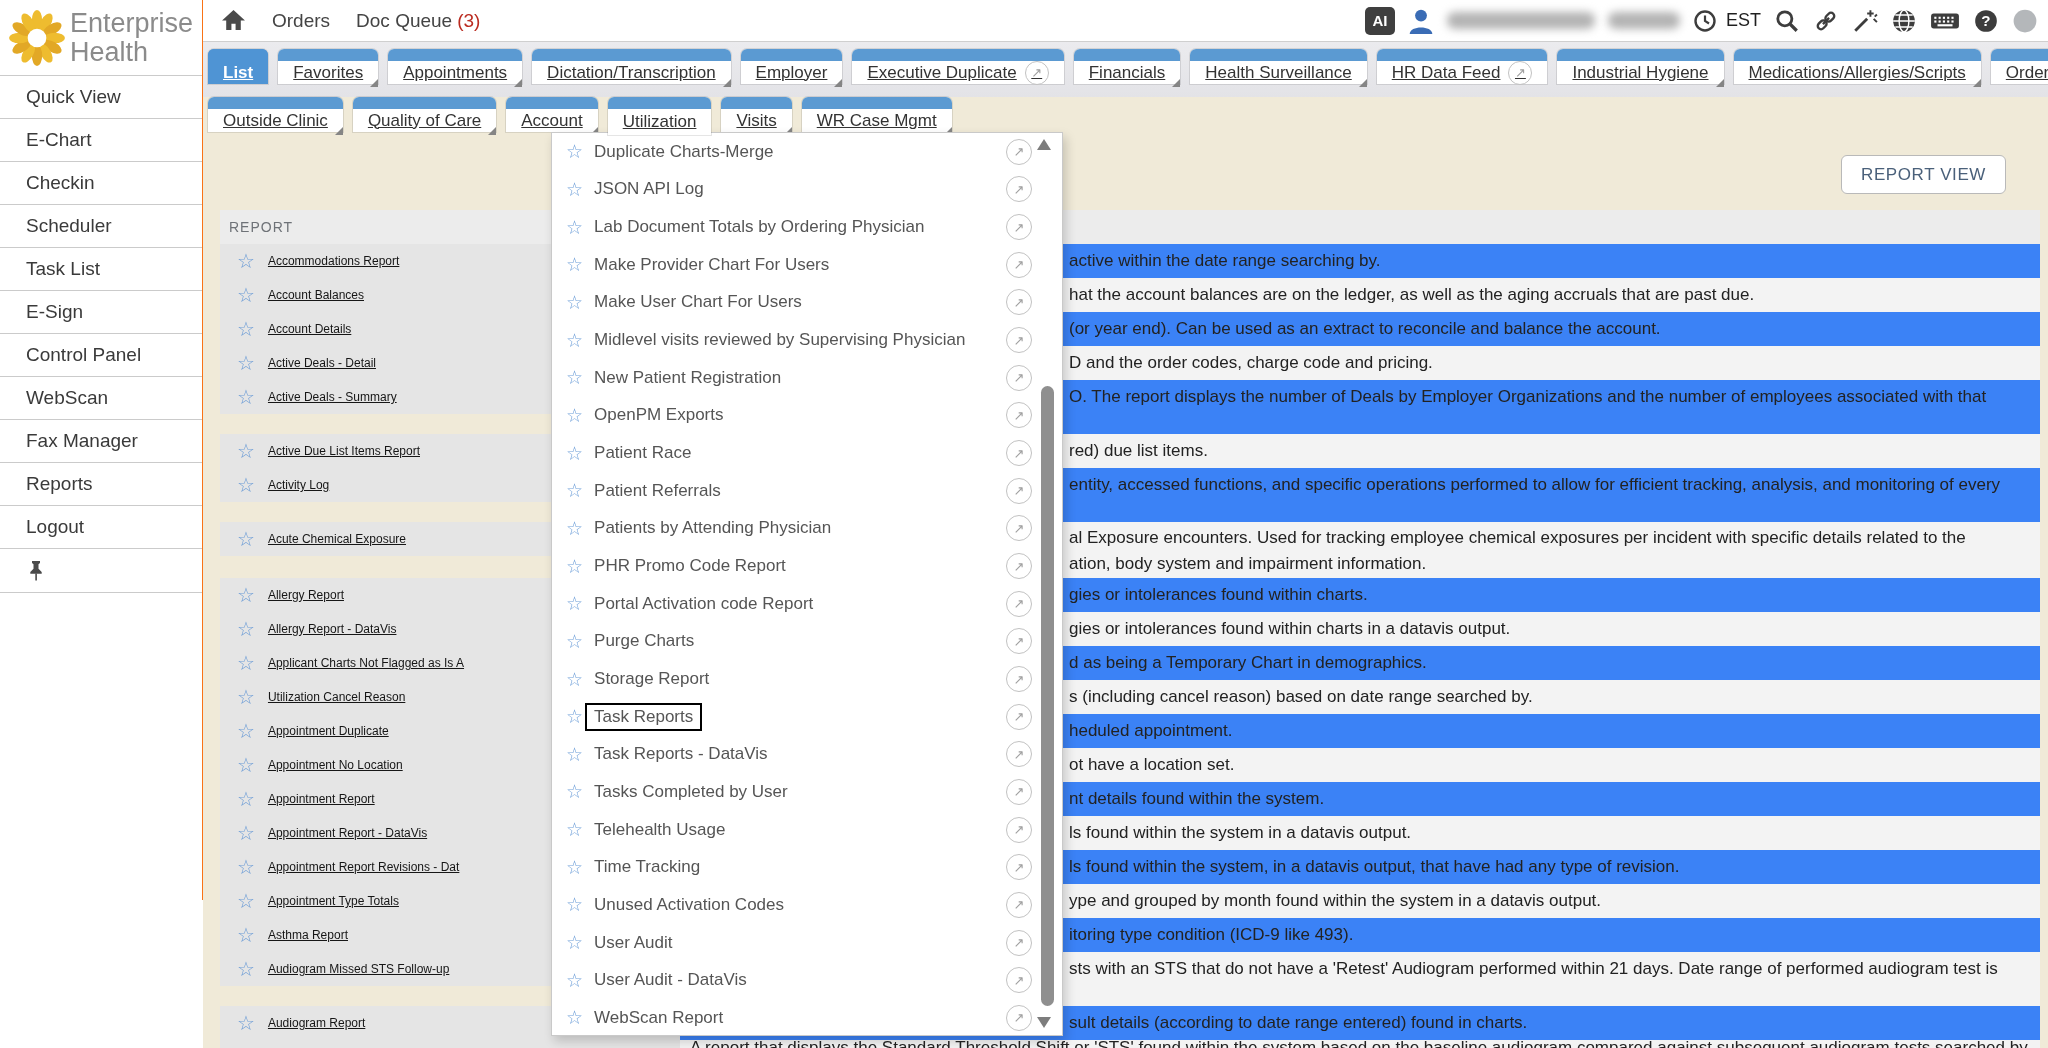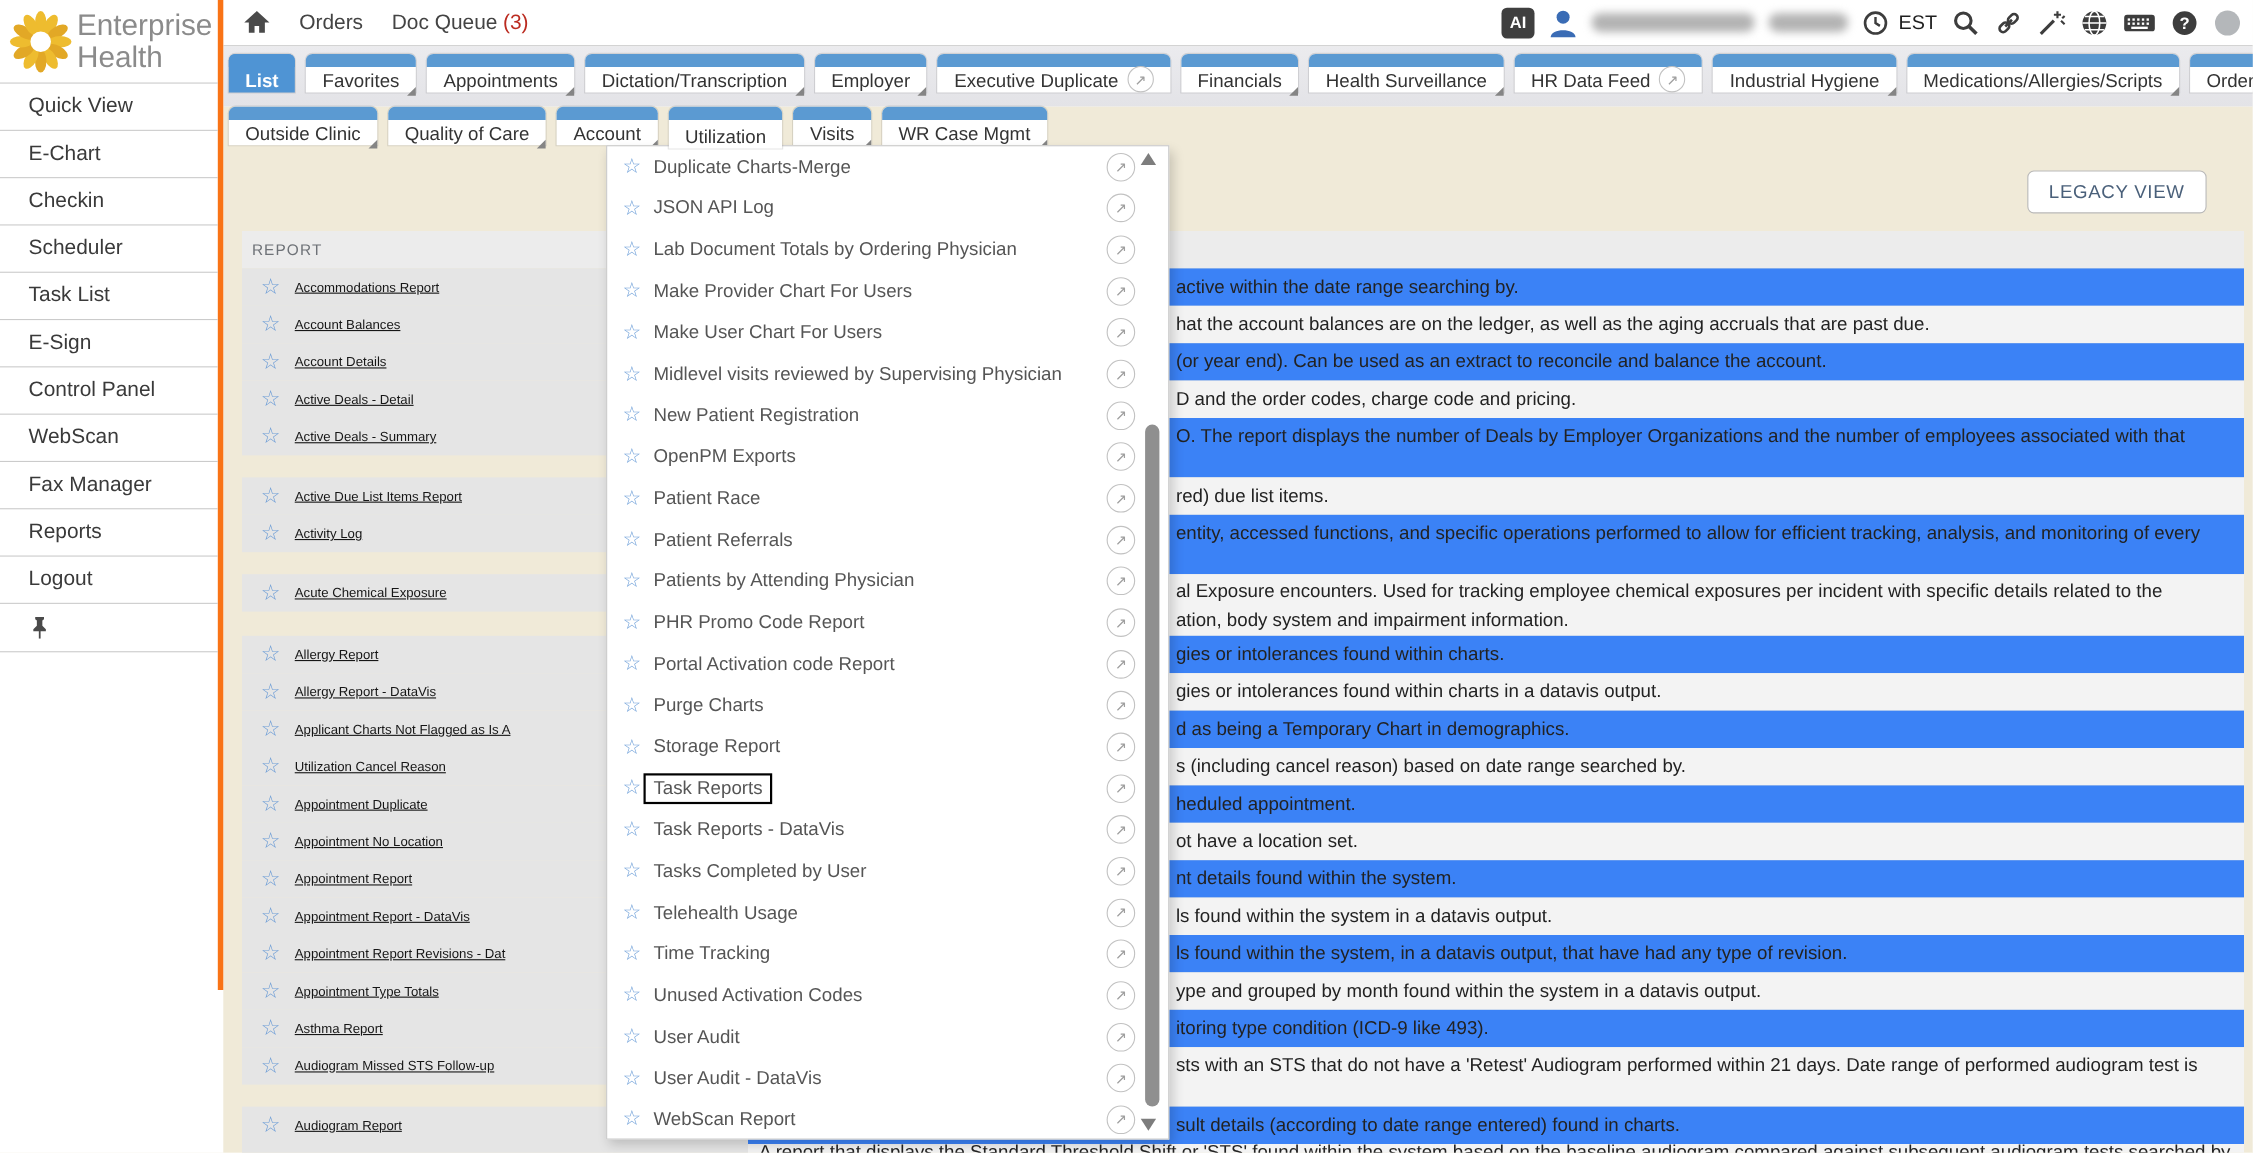--- a/index.html
+++ b/index.html
@@ -1,21 +1,21 @@
 <!DOCTYPE html>
 <html><head>
 <meta charset="utf-8">
 <style>
   html,body{margin:0;padding:0;}
   body{width:2048px;height:1048px;position:relative;overflow:hidden;background:#fff;
        font-family:"Liberation Sans",sans-serif;-webkit-font-smoothing:antialiased;}
 
   
   .sidebar{position:absolute;left:0;top:0;width:203px;height:900px;background:#fff;
-           border-right:5px solid #f97316;box-sizing:border-box;z-index:5;}
+           border-right:1px solid #f97316;box-sizing:border-box;z-index:5;}
   .logo{height:76px;border-bottom:1px solid #cbcbcb;display:flex;align-items:center;padding-left:8px;box-sizing:border-box;}
   .brand{font-size:27px;color:#8b8b8b;line-height:1.04;margin-left:4px;}
   .snav{list-style:none;margin:0;padding:0;}
   .snav li{height:42px;border-bottom:1px solid #cbcbcb;display:flex;align-items:center;
            padding-left:26px;font-size:19px;color:#3a3a3a;cursor:pointer;}
   .pinrow{height:43px;border-bottom:1px solid #cbcbcb;display:flex;align-items:center;padding-left:26px;}
 
   
   .topbar{position:absolute;left:203px;top:0;right:0;height:42px;background:#fff;
           border-bottom:1px solid #cfcfcf;display:flex;align-items:center;box-sizing:border-box;z-index:4;}
@@ -32,22 +32,22 @@
   
   .strip{position:absolute;left:203px;top:42px;right:0;height:55px;
          background:linear-gradient(#ebebee,#e3e3e7);}
   .beige{position:absolute;left:203px;top:97px;right:0;bottom:0;background:#f0ead8;}
   .tabsrow{position:absolute;display:flex;align-items:flex-start;}
   #tabs1{left:208px;top:49px;}
   #tabs2{left:208px;top:97px;}
   .tab{position:relative;margin-right:10px;border-radius:6px 6px 0 0;cursor:pointer;
        box-shadow:0 0 0 1px rgba(0,0,0,0.10);background:#fff;flex:none;}
   .tab .cap{height:12px;background:#5b9ad2;border-radius:6px 6px 0 0;}
-  .tab .tbody{height:23px;display:flex;align-items:flex-end;justify-content:center;
-              padding:0 15px;font-size:17px;color:#333;white-space:nowrap;gap:8px;}
+  .tab .tbody{height:23px;display:flex;align-items:center;justify-content:center;
+              padding:0 15px;font-size:17px;color:#333;white-space:nowrap;gap:8px;text-decoration:underline;}
   .tab.active{background:#4f94d4;}
   .tab.active .cap{background:#4f94d4;}
   .tab.active .tbody{color:#fff;font-weight:bold;}
   .tab.open{z-index:30;}
   .tab.open .tbody{height:26px;}
   .fold{position:absolute;right:0px;bottom:-3px;width:0;height:0;border-style:solid;
         border-width:0 0 8px 8px;border-color:transparent transparent #858585 transparent;}
   .extc{width:24px;height:24px;border:1.5px solid #c2c2c2;border-radius:50%;color:#9f9f9f;
         font-size:13px;display:flex;align-items:center;justify-content:center;box-sizing:border-box;}
 
@@ -348,21 +348,21 @@
     </div>
     <div class="tab">
       <div class="cap"></div>
       <div class="tbody">
         <span>WR Case Mgmt</span>
       </div>
       <i class="fold"></i>
     </div>
   </div>
 
-<div class="legacy">LEGACY VIEW</div>
+<div class="legacy">REPORT VIEW</div>
 
 <div class="rtable">
   <div class="thead">REPORT</div>
   <div id="trows">
       <div class="trow z0">
         <div class="dcell">
           <div class="dline">active within the date range searching by.</div>
         </div>
         <div class="lcell">
           <span class="star">☆</span>

